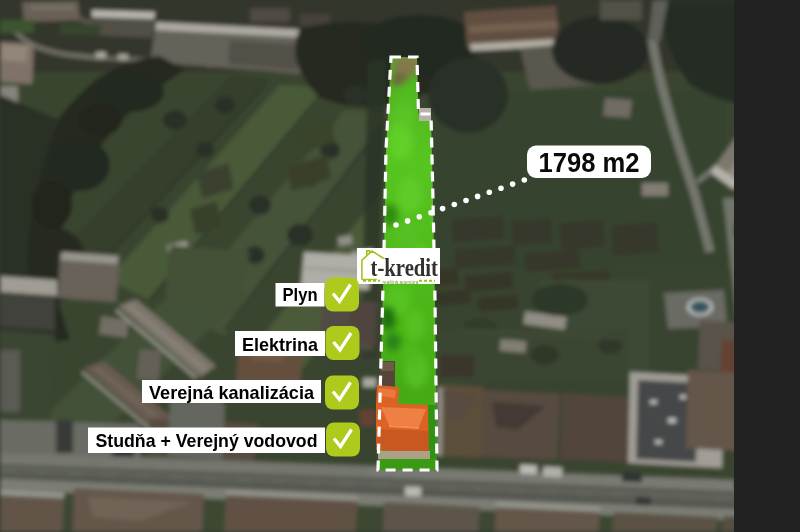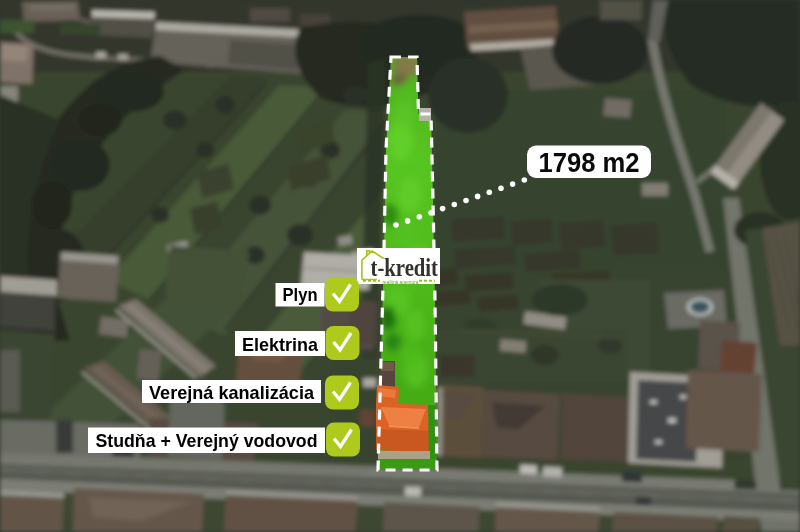--- a/index.html
+++ b/index.html
@@ -1,16 +1,16 @@
 <!DOCTYPE html>
 <html><head>
 <meta charset="utf-8">
 <style>
 html,body{margin:0;padding:0;background:#222}
-#stage{position:relative;width:800px;height:532px;overflow:hidden;background:#0ea5e9;font-family:"Liberation Sans",sans-serif}
+#stage{position:relative;width:734px;height:532px;overflow:hidden;background:#0ea5e9;font-family:"Liberation Sans",sans-serif}
 svg{display:block}
 </style>
 </head>
 <body>
 <div id="stage">
 <svg width="800" height="532" viewBox="0 0 800 532">
 <defs>
 <filter id="b1" x="-20%" y="-20%" width="140%" height="140%">
           <feGaussianBlur stdDeviation="1.2"></feGaussianBlur>
         </filter>

